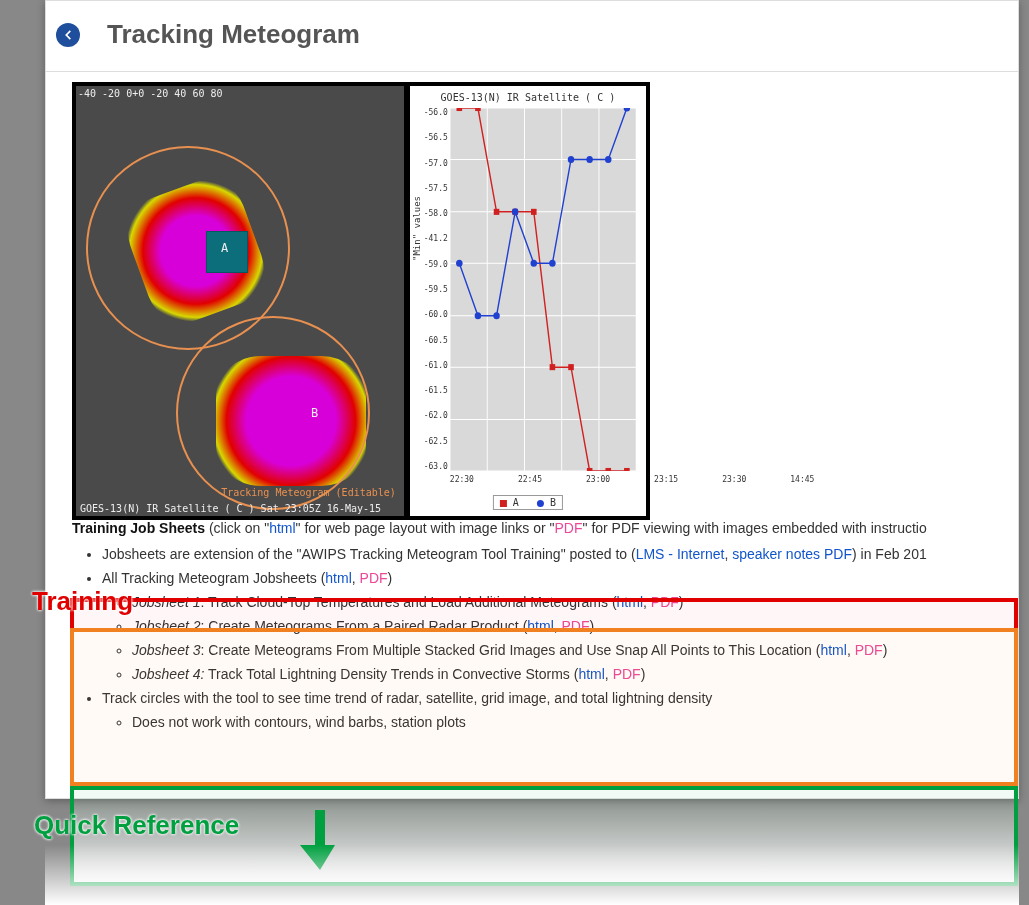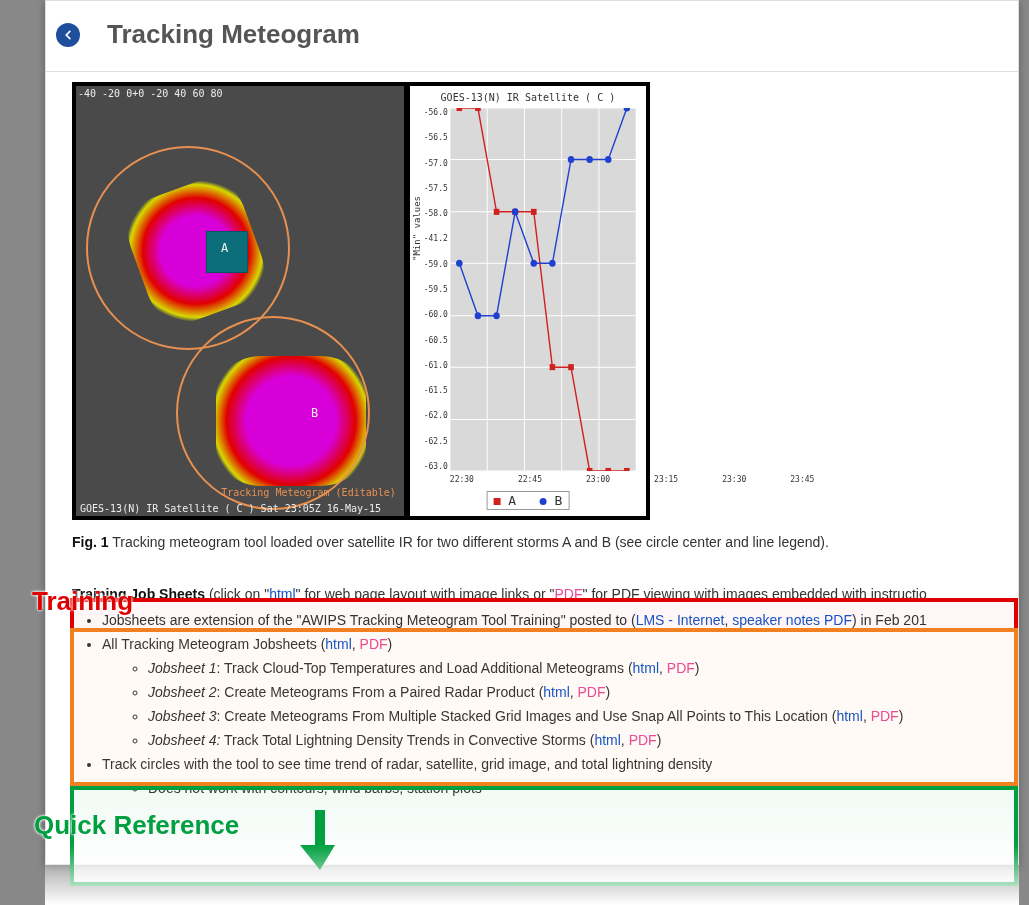--- a/index.html
+++ b/index.html
@@ -25,32 +25,32 @@
   .sat-label.mid{bottom:18px;right:8px;color:#e89050;}
   .lbl-A{position:absolute;left:145px;top:155px;color:#eee;font-size:12px;font-family:monospace;}
   .lbl-B{position:absolute;left:235px;top:320px;color:#eee;font-size:12px;font-family:monospace;}
   .chart-panel{width:250px;height:430px;background:#fff;position:relative;}
   .chart-title{text-align:center;font-size:10px;padding:6px 0 2px;font-family:monospace;}
   .chart-area{position:absolute;left:40px;top:22px;right:10px;bottom:45px;background:#d9d9d9;}
   .chart-area svg{width:100%;height:100%;}
   .ylabel{position:absolute;left:2px;top:50%;transform:rotate(-90deg) translateX(40px);transform-origin:left top;font-size:9px;font-family:monospace;}
   .xticks{position:absolute;left:40px;right:10px;bottom:32px;display:flex;justify-content:space-between;font-size:8px;font-family:monospace;gap:44px;}
   .yticks{position:absolute;left:10px;top:22px;bottom:45px;width:28px;display:flex;flex-direction:column;justify-content:space-between;font-size:8px;font-family:monospace;text-align:right;}
-  .legend{position:absolute;bottom:6px;left:50%;transform:translateX(-50%);border:1px solid #999;padding:1px 6px;font-size:13px;font-family:monospace;}
+  .legend{position:absolute;bottom:6px;left:50%;transform:translateX(-50%);border:1px solid #999;padding:1px 6px;font-size:10px;font-family:monospace;}
   .legend .sq{display:inline-block;width:7px;height:7px;vertical-align:middle;}
   .caption{margin:14px 0 36px;font-size:14px;color:#333;}
   .caption b{color:#111;}
   .tjs-head{margin:0 0 10px;font-size:14px;}
   .tjs-head b{color:#111;}
   .link{color:#1155cc;text-decoration:none;}
   .pdf{color:#ec4899;}
   ul.main{margin:0;padding:0 0 0 30px;}
   ul.main>li{margin:8px 0;list-style:disc;}
   ul.sub{margin:4px 0 0;padding-left:30px;}
-  ul.sub>li{margin:8px 16px;list-style:circle;}
+  ul.sub>li{margin:8px 0;list-style:circle;}
   .section-overview{font-weight:bold;margin:22px 0 4px 2px;}
 
   
   .anno-box{position:absolute;border-width:4px;border-style:solid;pointer-events:none;}
   .anno-red{border-color:#e00000;left:70px;top:598px;width:940px;height:26px;background:rgba(255,0,0,0.03);}
   .anno-orange{border-color:#f08020;left:70px;top:628px;width:940px;height:150px;background:rgba(255,128,0,0.04);}
   .anno-green{border-color:#00a040;left:70px;top:786px;width:940px;height:92px;background:linear-gradient(to bottom,rgba(0,160,64,0.05),rgba(255,255,255,.9));}
   .anno-label{position:absolute;font-weight:bold;font-size:26px;pointer-events:none;text-shadow:0 0 3px #fff,0 0 3px #fff;}
   .anno-label.tr{color:#e00000;left:32px;top:586px;}
   .anno-label.jb{color:#f08020;left:28px;top:650px;}
@@ -157,31 +157,28 @@
                   <circle cx="190" cy="0" r="3.5"></circle>
                 </g>
             </svg>
           </div>
           <div class="xticks">
             <span>22:30</span>
               <span>22:45</span>
               <span>23:00</span>
               <span>23:15</span>
               <span>23:30</span>
-              <span>23:45</span>
+              <span>14:45</span>
           </div>
           <div class="legend">
             <span class="sq" style="background:#d02020"></span> A &nbsp; <span class="sq" style="background:#2040d0;border-radius:50%"></span> B
           </div>
         </div>
       </div>
 
-      <p class="caption">
-        <b>Fig. 1</b><span> Tracking meteogram tool loaded over satellite IR for two different storms A and B (see circle center and line legend).</span>
-      </p>
 
       <p class="tjs-head">
         <b>Training Job Sheets</b><span> (click on "</span><span class="link">html</span><span>" for web page layout with image links or "</span><span class="pdf">PDF</span><span>" for PDF viewing with images embedded with instructio</span>
       </p>
 
       <ul class="main">
         <li>
           <span>Jobsheets are extension of the "AWIPS Tracking Meteogram Tool Training" posted to (</span><span class="link">LMS - Internet</span><span>, </span><span class="link">speaker notes PDF</span><span>) in Feb 201</span>
         </li>
         <li>

